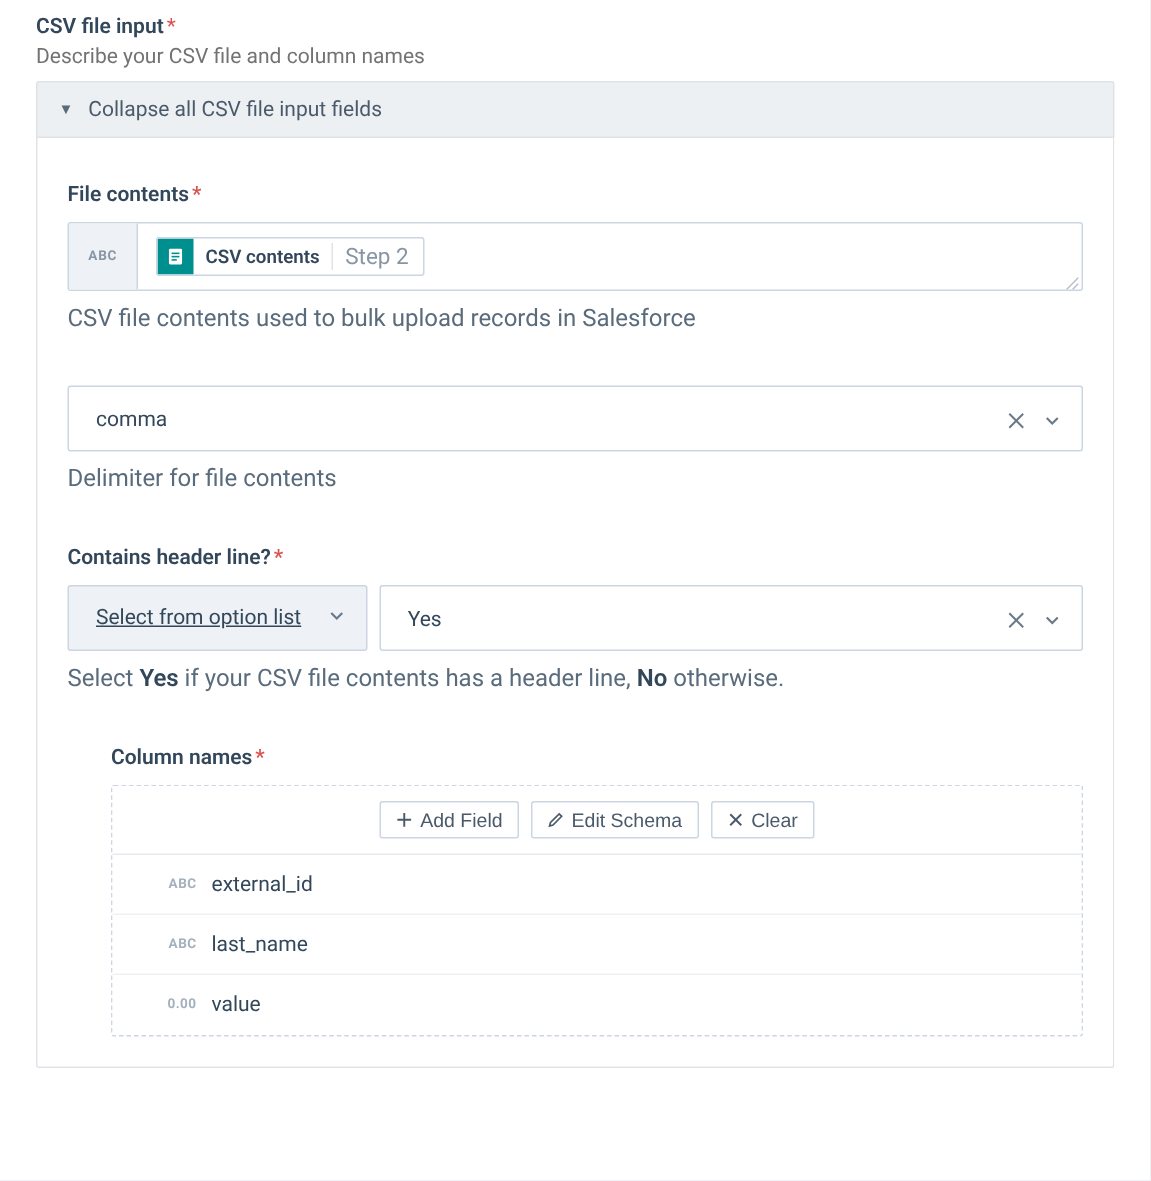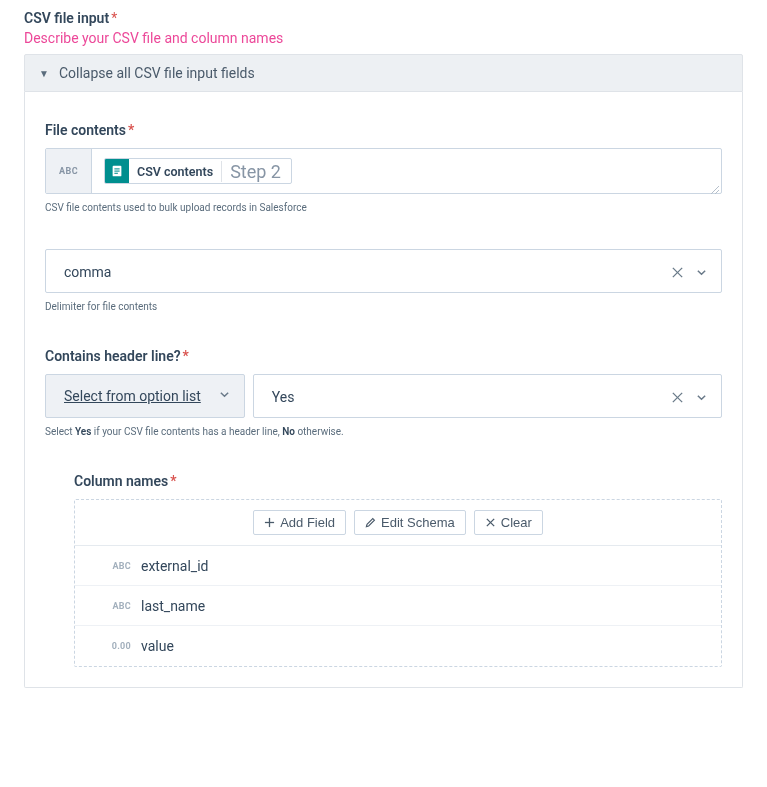--- a/index.html
+++ b/index.html
@@ -11,21 +11,21 @@
     padding: 10px 24px 24px 24px;
   }
   .section-header { margin-bottom: 6px; }
   .section-title {
     font-weight: 600;
     font-size: 14px;
     color: #33475b;
   }
   .req { color: #d9534f; margin-left: 2px; }
   .section-desc {
-    color: #ec4899;
+    color: #737373;
     font-size: 14px;
     margin-top: 4px;
   }
   .collapse-bar {
     background: #edf0f3;
     border: 1px solid #dfe3e8;
     border-radius: 2px 2px 0 0;
     padding: 10px 14px;
     display: flex;
     align-items: center;
@@ -97,37 +97,37 @@
     align-items: center;
     justify-content: center;
   }
   .pill .pill-main {
     font-weight: 600;
     font-size: 12.5px;
     padding: 0 8px;
     color: #33475b;
   }
   .pill .pill-step {
-    font-size: 18px;
+    font-size: 15px;
     color: #8795a5;
     padding-right: 10px;
     border-left: 1px solid #dfe3e8;
     padding-left: 8px;
   }
   .resize-grip {
     position: absolute;
     right: 2px;
     bottom: 2px;
     width: 10px;
     height: 10px;
     color: #b6c0cb;
   }
   .help-text {
     color: #5a6c7c;
-    font-size: 10px;
+    font-size: 16px;
     margin-top: 8px;
   }
   .help-text b { font-weight: 600; color: #33475b; }
   .combo {
     display: flex;
     align-items: center;
     border: 1px solid #cbd6e2;
     border-radius: 2px;
     background: #fff;
     height: 44px;

